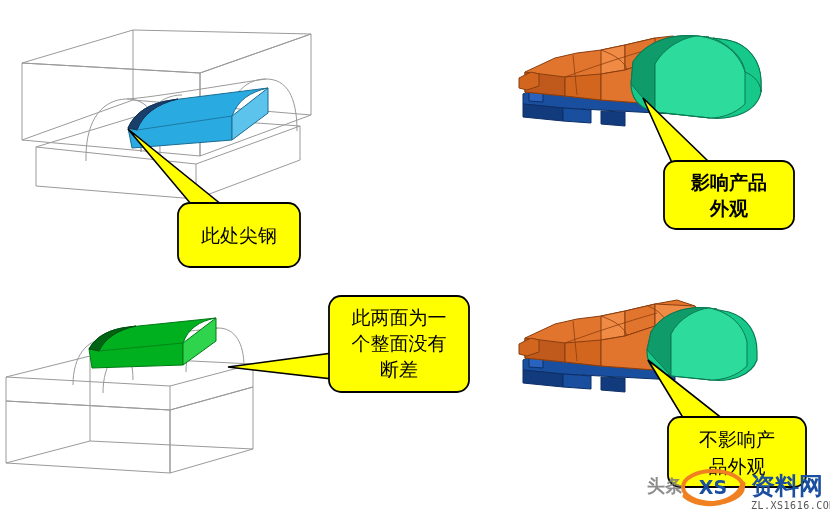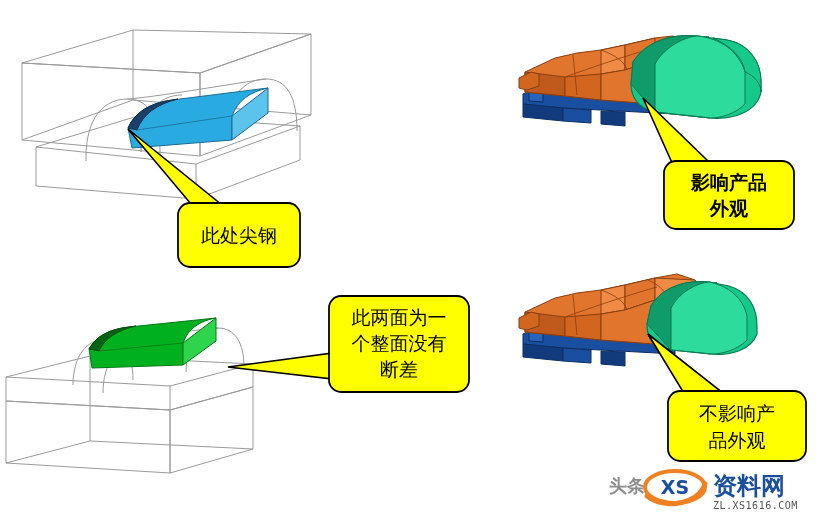--- a/index.html
+++ b/index.html
@@ -163,21 +163,21 @@
 
       <g>
         <path d="M 138,98 L 205,163 L 168,165 Z" fill="#ffff00" stroke="#000000" stroke-width="1.6"></path>
         <rect x="159" y="161" width="130" height="68" rx="12" ry="12" fill="#ffff00" stroke="#000000" stroke-width="1.8"></rect>
         <text class="callout-text" x="224" y="183">影响产品</text>
         <text class="callout-text" x="224" y="209">外观</text>
       </g>
     </svg>
   </div>
 
-  <div class="panel" style="left:505px;top:240px;width:325px;height:240px;">
+  <div class="panel" style="left:505px;top:266px;width:325px;height:240px;">
     <svg width="325" height="240" viewBox="0 0 325 240">
 
       <g>
         <polygon points="18,94 40,83 78,88 170,100 170,114 58,108 18,104" fill="#1a4fa0" stroke="#0d2f66" stroke-width="1"></polygon>
         <polygon points="18,104 18,117 58,121 58,108" fill="#123b7d" stroke="#0d2f66" stroke-width="1"></polygon>
         <polygon points="58,108 58,121 86,123 86,110" fill="#1a4fa0" stroke="#0d2f66" stroke-width="1"></polygon>
         <polygon points="96,111 96,124 120,126 120,112" fill="#123b7d" stroke="#0d2f66" stroke-width="1"></polygon>
         <polygon points="24,91 24,101 38,102 38,92" fill="#2a63bd" stroke="#0d2f66" stroke-width="1"></polygon>
       </g>
 
@@ -214,21 +214,21 @@
 
       <g>
         <path d="M 143,94 L 218,153 L 180,155 Z" fill="#ffff00" stroke="#000000" stroke-width="1.6"></path>
         <rect x="163" y="151" width="138" height="70" rx="12" ry="12" fill="#ffff00" stroke="#000000" stroke-width="1.8"></rect>
         <text class="callout-text" x="232" y="174">不影响产</text>
         <text class="callout-text" x="232" y="201">品外观</text>
       </g>
     </svg>
   </div>
 
-  <div class="panel" style="left:607px;top:466px;width:185px;height:48px;">
+  <div class="panel" style="left:645px;top:466px;width:185px;height:48px;">
     <svg width="185" height="48" viewBox="0 0 185 48">
       <text class="wm-text" x="2" y="26" font-size="18" fill="#7a7a7a" opacity="0.85">头条</text>
       <ellipse cx="68" cy="21" rx="30" ry="16" fill="none" stroke="#f08020" stroke-width="4"></ellipse>
       <path d="M 40 30 C 58 44 92 38 98 18" fill="none" stroke="#f08020" stroke-width="5" stroke-linecap="round"></path>
       <text class="wm-text" x="68" y="28" font-size="19" fill="#1a4fa0" text-anchor="middle">XS</text>
       <text class="wm-text" x="106" y="28" font-size="24" fill="#1a4fa0">资料网</text>
       <text x="106" y="43" font-size="10" fill="#555555" font-family="DejaVu Sans Mono, monospace" letter-spacing="0.5">ZL.XS1616.COM</text>
     </svg>
   </div>
 

